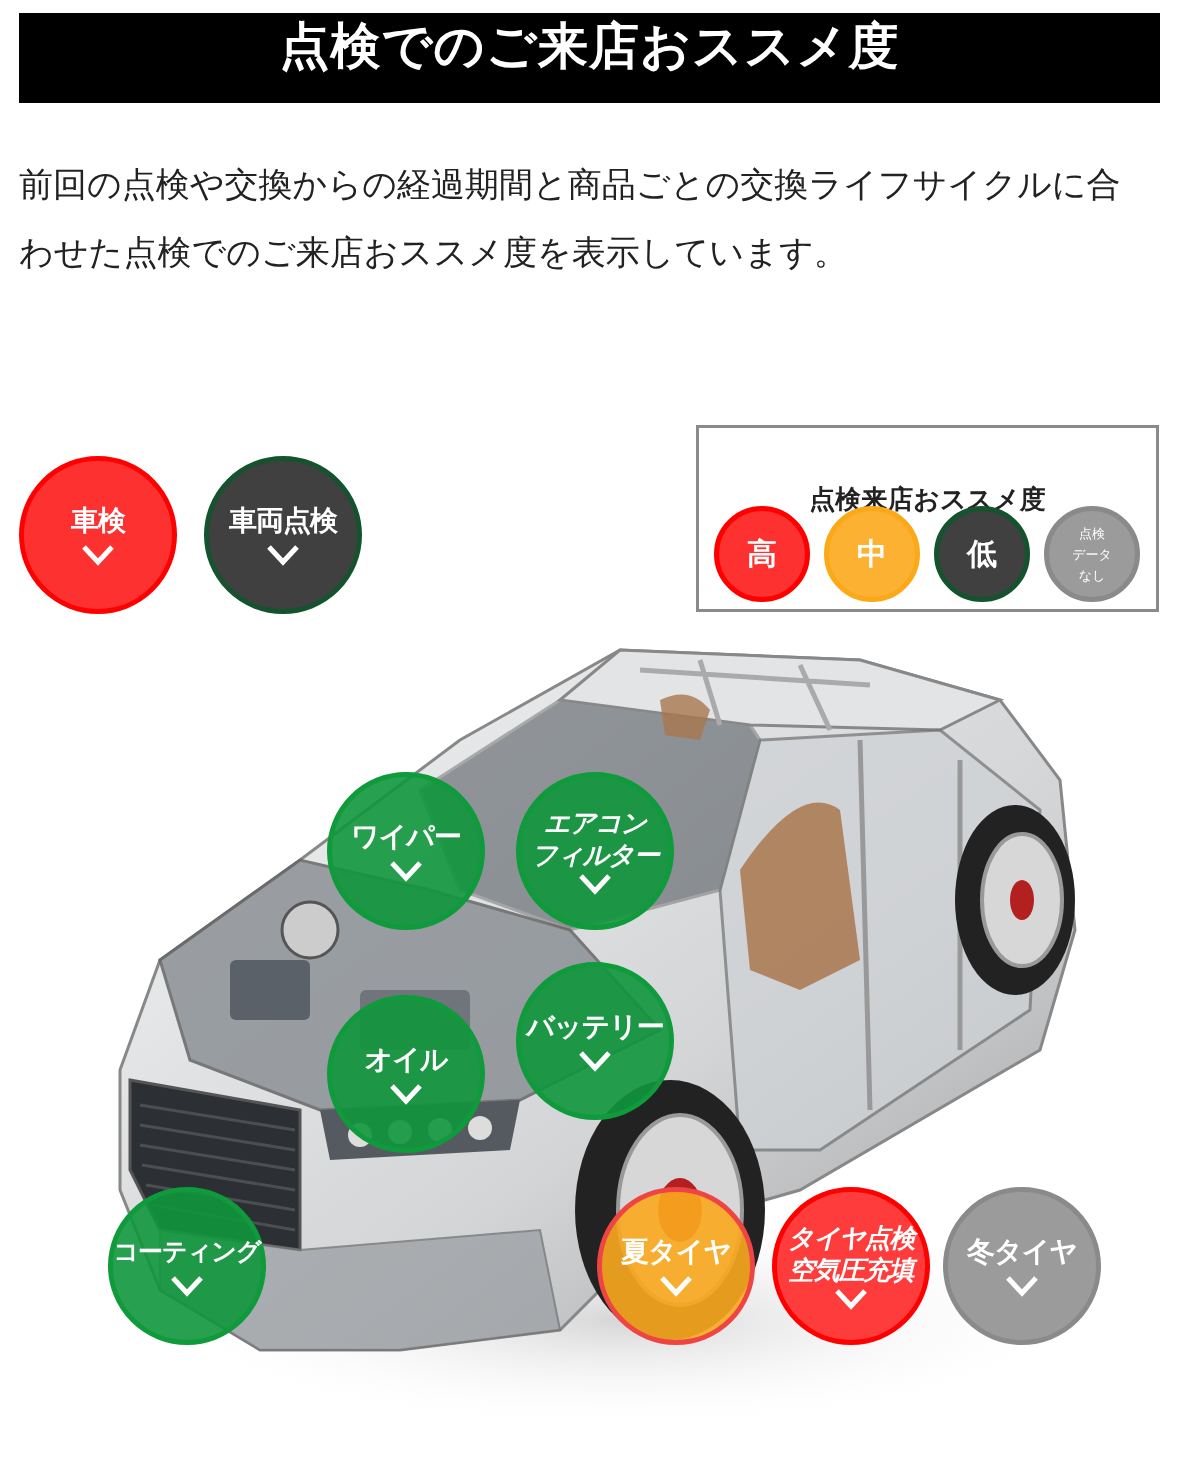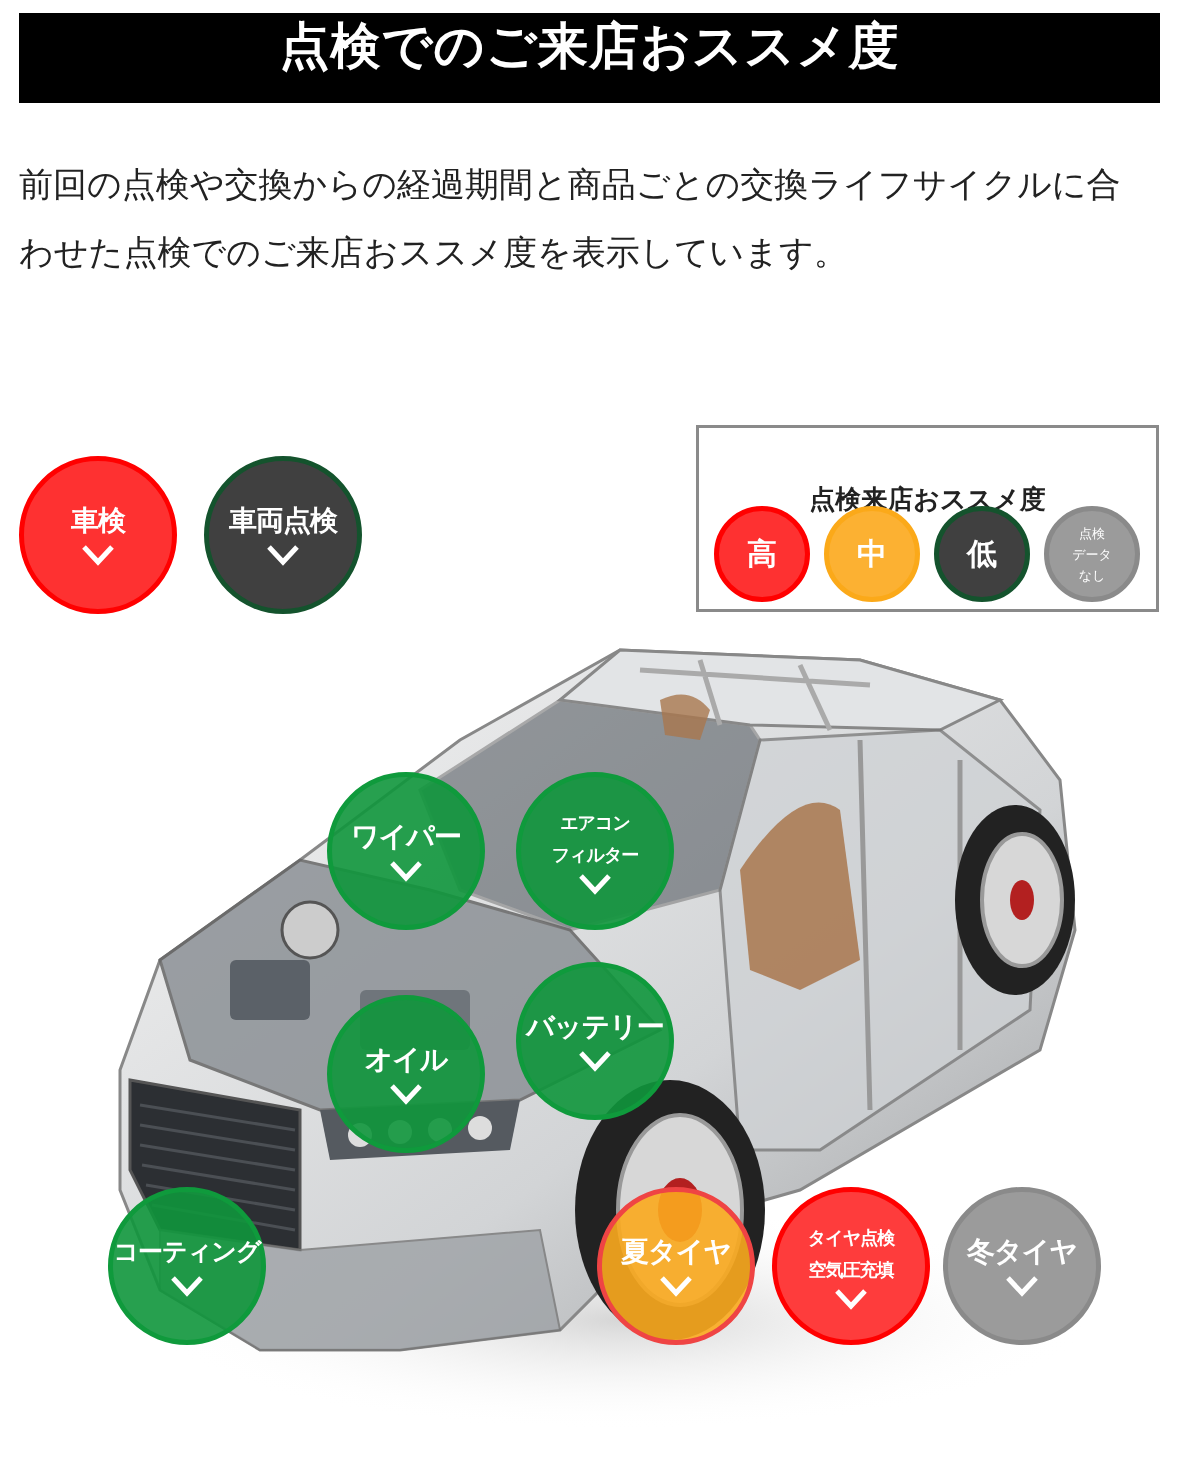--- a/index.html
+++ b/index.html
@@ -39,21 +39,21 @@
   .t-orange{ background: rgba(251,170,30,0.90); border: 5px solid #ef4444; }
   .t-green { background: rgba(16,150,60,0.90); border: 5px solid #0f9a3c; }
   .t-gray  { background: rgba(150,150,150,0.95); border: 5px solid #8a8a8a; }
 
   .item-btn {
     position: absolute; width: 158px; height: 158px; border-radius: 50%;
     display: flex; flex-direction: column; align-items: center; justify-content: center;
     color: #fff; font-weight: bold; text-align: right; cursor: pointer;
   }
   .item-label { font-size: 28px; line-height: 34px; white-space: nowrap; letter-spacing: -1px; }
-  .item-label.two { font-size: 18px; line-height: 32px; }
+  .item-label.two { font-size: 26px; line-height: 32px; font-style: italic; }
   .chev { width: 34px; height: 22px; margin-top: 6px; }
 
   .car { position: absolute; left: 100px; top: 630px; width: 1000px; height: 800px; }
 </style>
 </head>
 <body>
 
 <div class="title-bar">
   <span>点検でのご来店おススメ度</span>
 </div>

